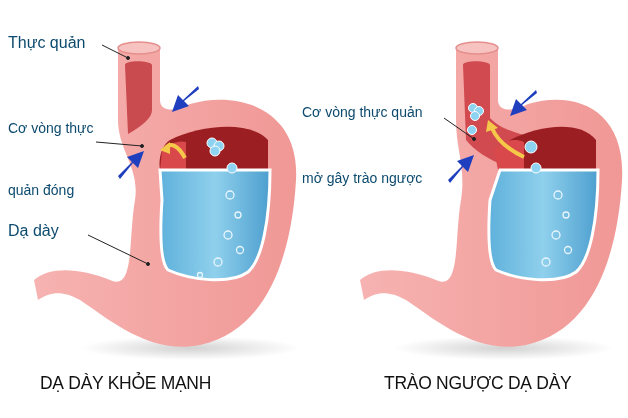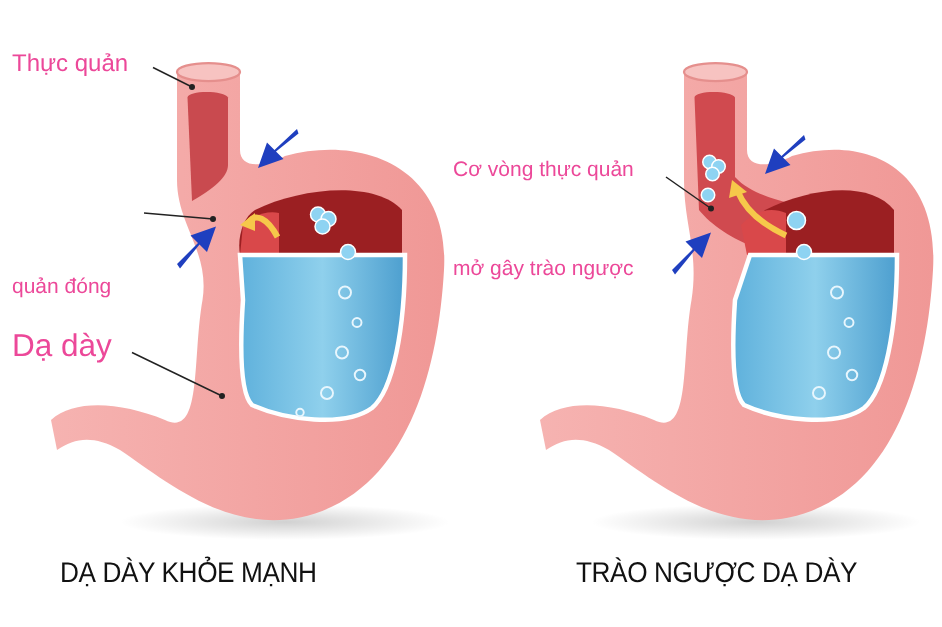--- a/index.html
+++ b/index.html
@@ -1,21 +1,21 @@
 <!DOCTYPE html>
 <html><head>
 <meta charset="utf-8">
 <style>
   html,body{margin:0;padding:0;background:#ffffff;}
   body{width:628px;height:418px;position:relative;overflow:hidden;font-family:"Liberation Sans",sans-serif;color:#1a1a1a;}
   .panel{position:absolute;top:0;width:314px;height:418px;}
   .panel.left{left:0;}
   .panel.right{left:314px;text-align:center;}
   svg.art{position:absolute;left:0;top:0;}
-  .label{position:absolute;font-size:14px;line-height:17px;color:#ec4899;white-space:nowrap;}
+  .label{position:absolute;font-size:14px;line-height:17px;color:#0c4a6e;white-space:nowrap;}
   .caption{position:absolute;top:372px;font-size:19px;letter-spacing:-0.3px;color:#111;font-family:"Liberation Sans",sans-serif;white-space:nowrap;transform:scaleX(0.92);transform-origin:left center;}
 </style>
 </head>
 <body>
 
 <div class="panel left">
   <svg class="art" width="314" height="418" viewBox="0 0 314 418">
     <defs>
       <linearGradient id="gTissue" x1="0" y1="0" x2="1" y2="0">
         <stop offset="0" stop-color="#f6b3b1"></stop>
@@ -70,22 +70,23 @@
     <g stroke="#222" stroke-width="1">
       <line x1="102" y1="45" x2="128" y2="58"></line>
         <circle cx="128" cy="58" r="1.5" fill="#222"></circle>
       <line x1="96" y1="142" x2="142" y2="146"></line>
         <circle cx="142" cy="146" r="1.5" fill="#222"></circle>
       <line x1="88" y1="235" x2="148" y2="264"></line>
         <circle cx="148" cy="264" r="1.5" fill="#222"></circle>
     </g>
   </svg>
   <div class="label" style="left:8px;top:34px;font-size:16px;">Thực quản</div>
+  <div class="label" style="left:8px;top:120px;">Cơ vòng thực</div>
   <div class="label" style="left:8px;top:138px;margin-top:44px;">quản đóng</div>
-  <div class="label" style="left:8px;top:222px;font-size:21px;">Dạ dày</div>
+  <div class="label" style="left:8px;top:222px;font-size:16px;">Dạ dày</div>
   <div class="caption" style="left:40px;">DẠ DÀY KHỎE MẠNH</div>
 </div>
 
 <div class="panel right">
   <svg class="art" width="314" height="418" viewBox="0 0 314 418">
     <defs>
       <linearGradient id="gTissue2" x1="0" y1="0" x2="1" y2="0">
         <stop offset="0" stop-color="#f6b3b1"></stop>
           <stop offset="1" stop-color="#f09896"></stop>
       </linearGradient>

